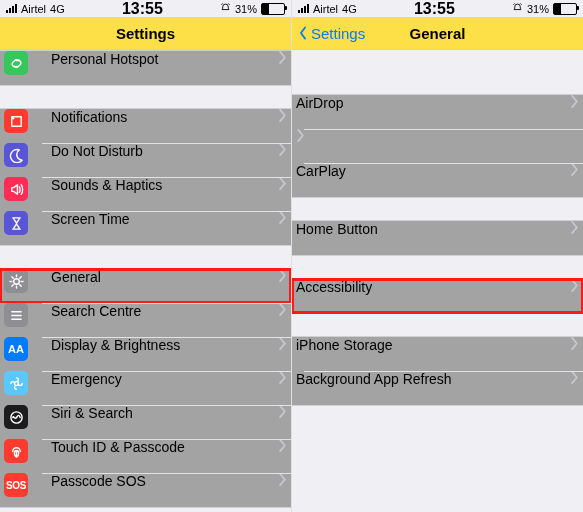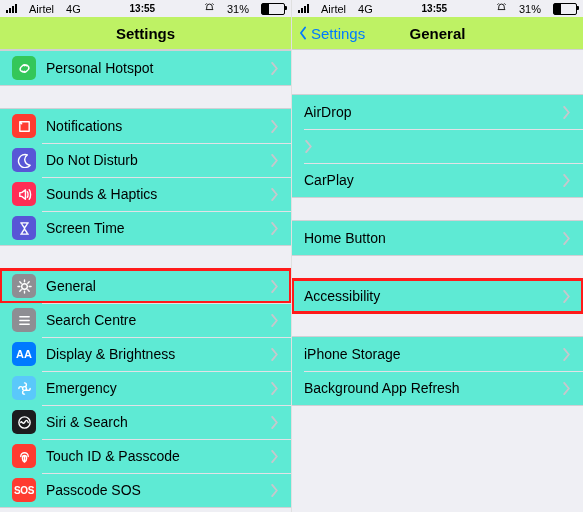--- a/index.html
+++ b/index.html
@@ -1,43 +1,43 @@
 <!DOCTYPE html>
 <html><head>
 <meta charset="utf-8">
 <style>
 html,body{margin:0;padding:0;font-family:-apple-system,"Helvetica Neue",Helvetica,Arial,sans-serif;font-size:14px;color:#000;background:#fff}
 .canvas{width:583px;height:512px;display:flex;background:#fff;overflow:hidden}
 .phone{flex:1;background:#efeff4;display:flex;flex-direction:column;position:relative;border-right:1px solid #e0e0e0}
 .phone:last-child{border-right:none}
 
 .status{height:17px;display:flex;align-items:center;justify-content:space-between;font-size:11px;padding:0 6px;background:#efeff4}
-.status .left,.status .right{display:flex;align-items:center;gap:12px}
-.status .clock{font-weight:600;font-size:10px}
+.status .left,.status .right{display:flex;align-items:center;gap:4px}
+.status .clock{font-weight:600;font-size:16px}
 .sig{display:flex;align-items:flex-end;gap:1px}
 .sig b{display:block;width:2px;background:#000}
 .batt{width:22px;height:10px;border:1px solid #000;border-radius:2px;position:relative}
 .batt::after{content:"";position:absolute;right:-3px;top:2px;width:2px;height:4px;background:#000;border-radius:0 1px 1px 0}
 .batt i{display:block;height:100%;width:31%;background:#000}
 
-.navbar{height:32px;display:flex;align-items:center;justify-content:center;position:relative;border-bottom:1px solid #d0d0d4;background:#bef264}
+.navbar{height:32px;display:flex;align-items:center;justify-content:center;position:relative;border-bottom:1px solid #d0d0d4;background:#fde047}
 .navbar .title{font-weight:600;font-size:15px}
 .navbar .back{position:absolute;left:4px;color:#007aff;font-size:15px;display:flex;align-items:center;gap:1px}
 .navbar .back svg{width:14px;height:14px}
 
 .list{flex:1;overflow:hidden}
 .group{background:#fff;border-top:1px solid #d0d0d4;border-bottom:1px solid #d0d0d4}
 .gap{height:22px}
-.row{height:34px;display:flex;align-items:center;padding:0 12px;position:relative;background:#5eead4}
+.row{height:34px;display:flex;padding:0 4px;position:relative;background:#a3a3a3}
 .row + .row::before{content:"";position:absolute;left:42px;right:0;top:0;height:1px;background:#e2e2e6}
 .row.noicon + .row.noicon::before{left:12px}
 .row .label{flex:1;font-size:14px}
 .row .chev{color:#c7c7cc}
 .row .chev svg{width:9px;height:13px;display:block}
-.icon{width:24px;height:24px;border-radius:5px;margin-right:10px;display:flex;align-items:center;justify-content:center;flex-shrink:0}
+.icon{width:24px;height:24px;border-radius:5px;margin-right:23px;display:flex;align-items:center;justify-content:center;flex-shrink:0}
 .icon svg{width:15px;height:15px}
 
 .hl{outline:3px solid #ff1a1a;outline-offset:-2px}
 
 .bg-green{background:#34c759}.bg-red{background:#ff3b30}.bg-pink{background:#ff2d55}.bg-indigo{background:#5856d6}.bg-gray{background:#8e8e93}.bg-blue{background:#007aff}.bg-teal{background:#5ac8fa}.bg-black{background:#1c1c1e}.bg-sos{background:#ff3b30;font-weight:700;color:#fff;font-size:10px;letter-spacing:-.3px}
 </style>
 </head>
 <body>
 
 <div class="canvas">

